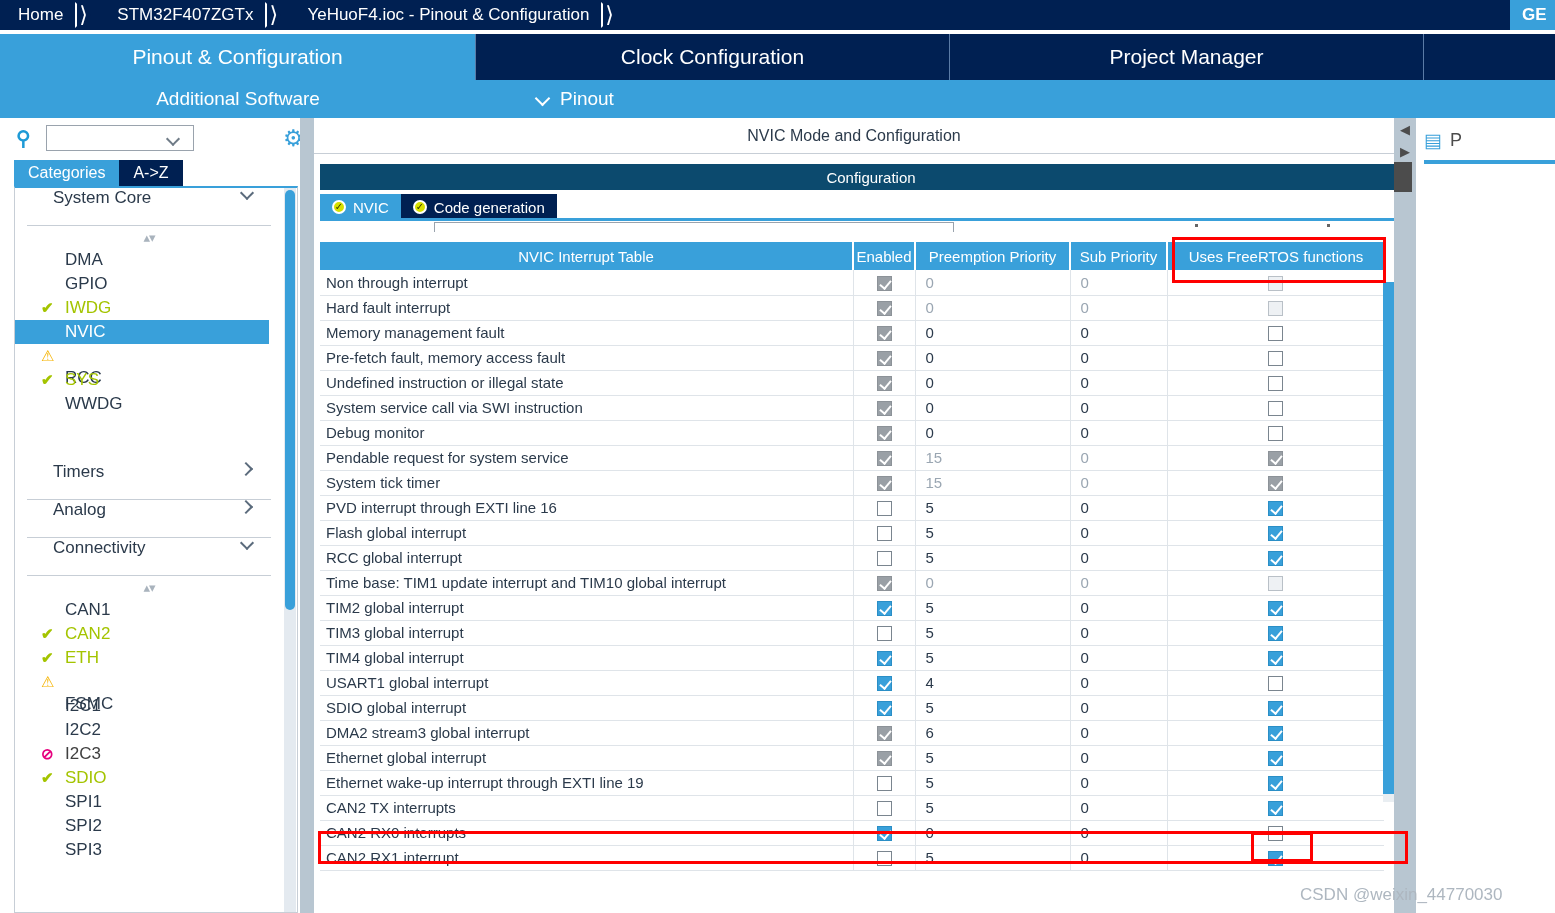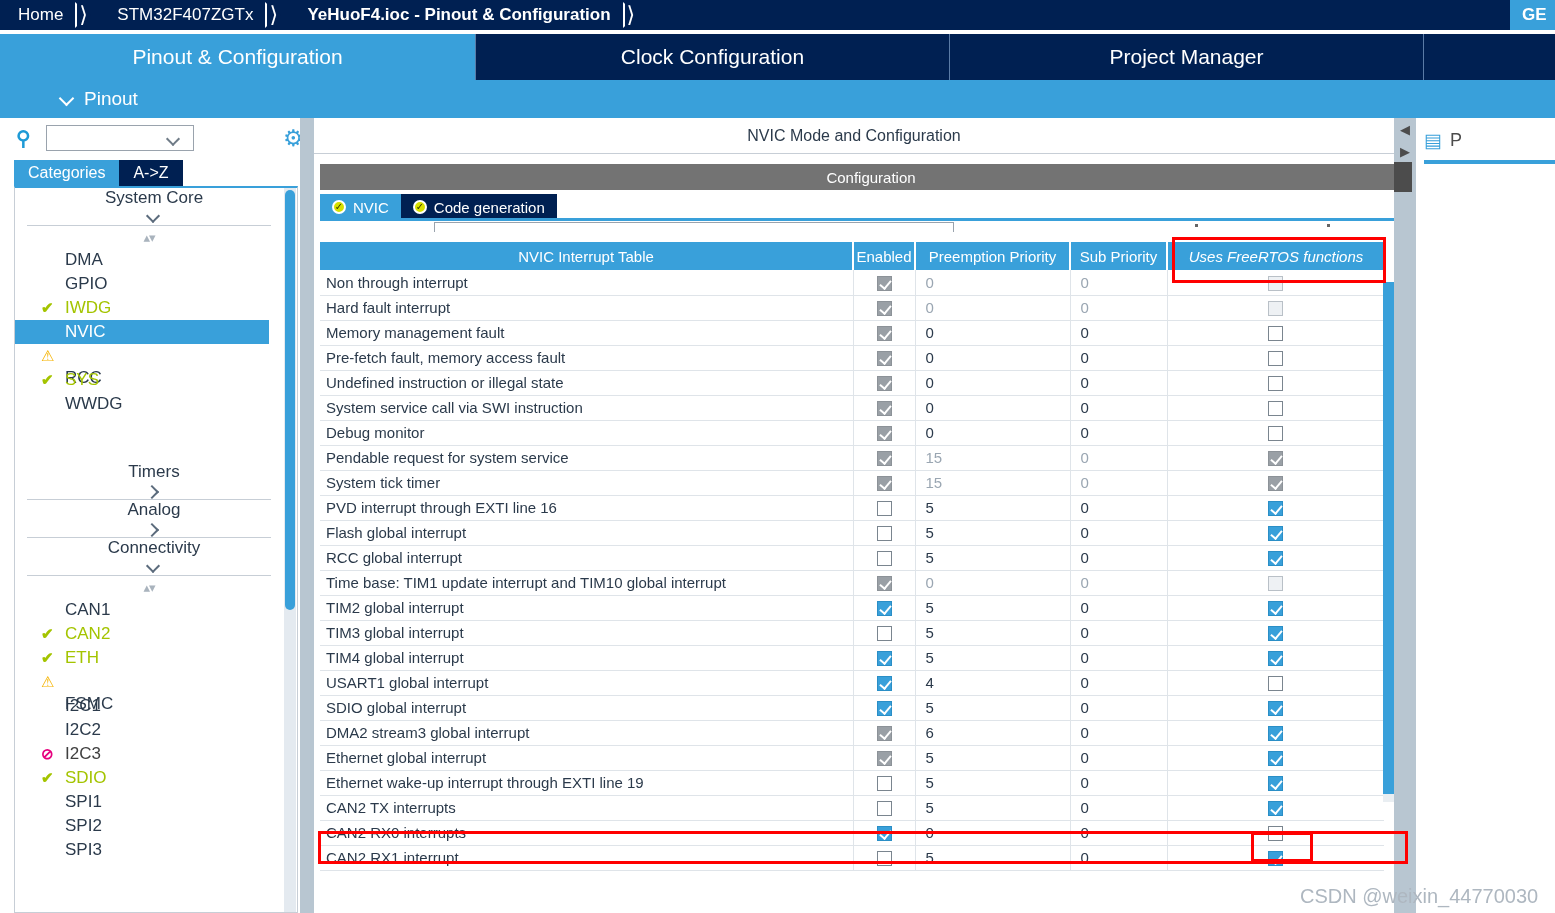--- a/index.html
+++ b/index.html
@@ -13,21 +13,21 @@
   
   .breadcrumb-bar {
     position: absolute; left: 0; top: 0; width: 1555px; height: 30px;
     background: #002052;
     display: flex; align-items: center;
   }
   .crumb {
     color: #ffffff; font-size: 17px; padding: 0 14px 0 18px;
     white-space: nowrap; line-height: 30px;
   }
-  .crumb.bold { font-weight: bold; }
+  .crumb.bold { font-weight: normal; }
   .crumb-sep {
     width: 22px; height: 30px; position: relative; flex: none;
   }
   .crumb-sep::before {
     content: ""; position: absolute; left: 0; top: 2px;
     width: 0; height: 0;
     border-top: 13px solid transparent;
     border-bottom: 13px solid transparent;
     border-left: 14px solid #002052;
     filter: drop-shadow(-2px 0 0 #ffffff);
@@ -125,24 +125,24 @@
   .tree-wrap {
     position: absolute; left: 14px; top: 68px; width: 284px; height: 727px;
     border-left: 1px solid #c7ced6; border-right: 1px solid #c7ced6;
     border-bottom: 1px solid #c7ced6;
     border-top: 2px solid #39a0da;
     overflow: hidden; background: #fff;
   }
   .tree-inner { position: absolute; left: 0; top: 0; width: 268px; }
 
   .group-hdr {
-    height: 38px; display: flex; align-items: center;
+    height: 38px; display: flex; 
     justify-content: space-between;
     padding: 0 16px 0 26px; font-size: 17px; color: #2b3a4b;
-    border-bottom: 1px solid #c7ced6; margin: 0 12px; flex-direction: column;
+    border-bottom: 1px solid #c7ced6; margin: 0 12px;
   }
   .chev-sm { width: 14px; height: 14px; position: relative; }
   .chev-sm.down::after {
     content: ""; position: absolute; left: 1px; top: 0px;
     width: 8px; height: 8px;
     border-right: 2px solid #5b6b7c; border-bottom: 2px solid #5b6b7c;
     transform: rotate(45deg);
   }
   .chev-sm.right::after {
     content: ""; position: absolute; left: 0px; top: 2px;
@@ -190,21 +190,21 @@
     background: #ffffff;
   }
   .mode-hdr {
     position: absolute; left: 0; top: 0; width: 1080px; height: 36px;
     background: #ffffff; display: flex; align-items: center;
     justify-content: center; font-size: 16px; color: #2b3a4b;
     border-bottom: 1px solid #c7ced6;
   }
   .config-hdr {
     position: absolute; left: 6px; top: 46px; width: 1074px; height: 26px;
-    background: #737373; color: #fff; font-size: 15px;
+    background: #0c4a6e; color: #fff; font-size: 15px;
     display: flex; align-items: center; justify-content: center; padding-left: 28px;
   }
   .inner-tabs {
     position: absolute; left: 6px; top: 76px; height: 26px; display: flex;
   }
   .inner-tab {
     display: flex; align-items: center; gap: 7px; padding: 0 12px;
     font-size: 15px; color: #ffffff;
   }
   .inner-tab.active { background: #39a0da; }
@@ -231,21 +231,21 @@
 
   
   .tbl {
     position: absolute; left: 6px; top: 124px; width: 1064px;
     border-collapse: collapse; table-layout: fixed;
   }
   .tbl th {
     background: #39a0da; color: #ffffff; font-size: 15px; font-weight: normal;
     height: 28px; border-right: 2px solid #ffffff; text-align: center;
   }
-  .tbl th:last-child { border-right: none; font-style: italic; }
+  .tbl th:last-child { border-right: none; }
   .tbl td {
     height: 25px; font-size: 15px; color: #2b3a4b;
     border-bottom: 1px solid #dfe4e9; border-right: 1px solid #dfe4e9;
     padding: 0 6px;
   }
   .tbl td.name { padding-left: 6px; white-space: nowrap; }
   .tbl td.chk  { text-align: center; padding: 0; }
   .tbl td.num  { padding-left: 10px; }
   .tbl td.num.dim { color: #9aa6b2; }
   .tbl tr td:last-child { border-right: none; }
@@ -323,21 +323,21 @@
     font-size: 18px; color: #4c4c4c;
   }
   .chip-icon { color: #39a0da; font-size: 19px; line-height: 1; }
   .pinout-underline {
     position: absolute; left: 8px; top: 42px; width: 139px; height: 4px;
     background: #39a0da;
   }
 
   .watermark {
     position: absolute; left: 1300px; top: 885px;
-    font-size: 20px; color: #aeb7c0; white-space: nowrap; z-index: 50;
+    font-size: 17px; color: #aeb7c0; white-space: nowrap; z-index: 50;
   }
 </style>
 </head>
 <body>
 
 <div class="breadcrumb-bar">
   <div class="crumb">Home</div>
   <div class="crumb-sep">
       <span>⟩</span>
     </div>
@@ -353,20 +353,21 @@
 </div>
 
 <div class="tabs-row">
   <div class="tab tab-pinout active">Pinout &amp; Configuration</div>
   <div class="tab tab-clock">Clock Configuration</div>
   <div class="tab tab-project">Project Manager</div>
   <div class="tab tab-blank"></div>
 </div>
 
 <div class="subtabs-row">
+  <div class="subtab-addsw">Additional Software</div>
   <div class="subtab-pinout">
     <span class="chev-down"></span>
     <span>Pinout</span>
   </div>
 </div>
 
 <div class="left-panel">
 
   <div class="search-row">
     <div class="search-icon">⚲</div>

